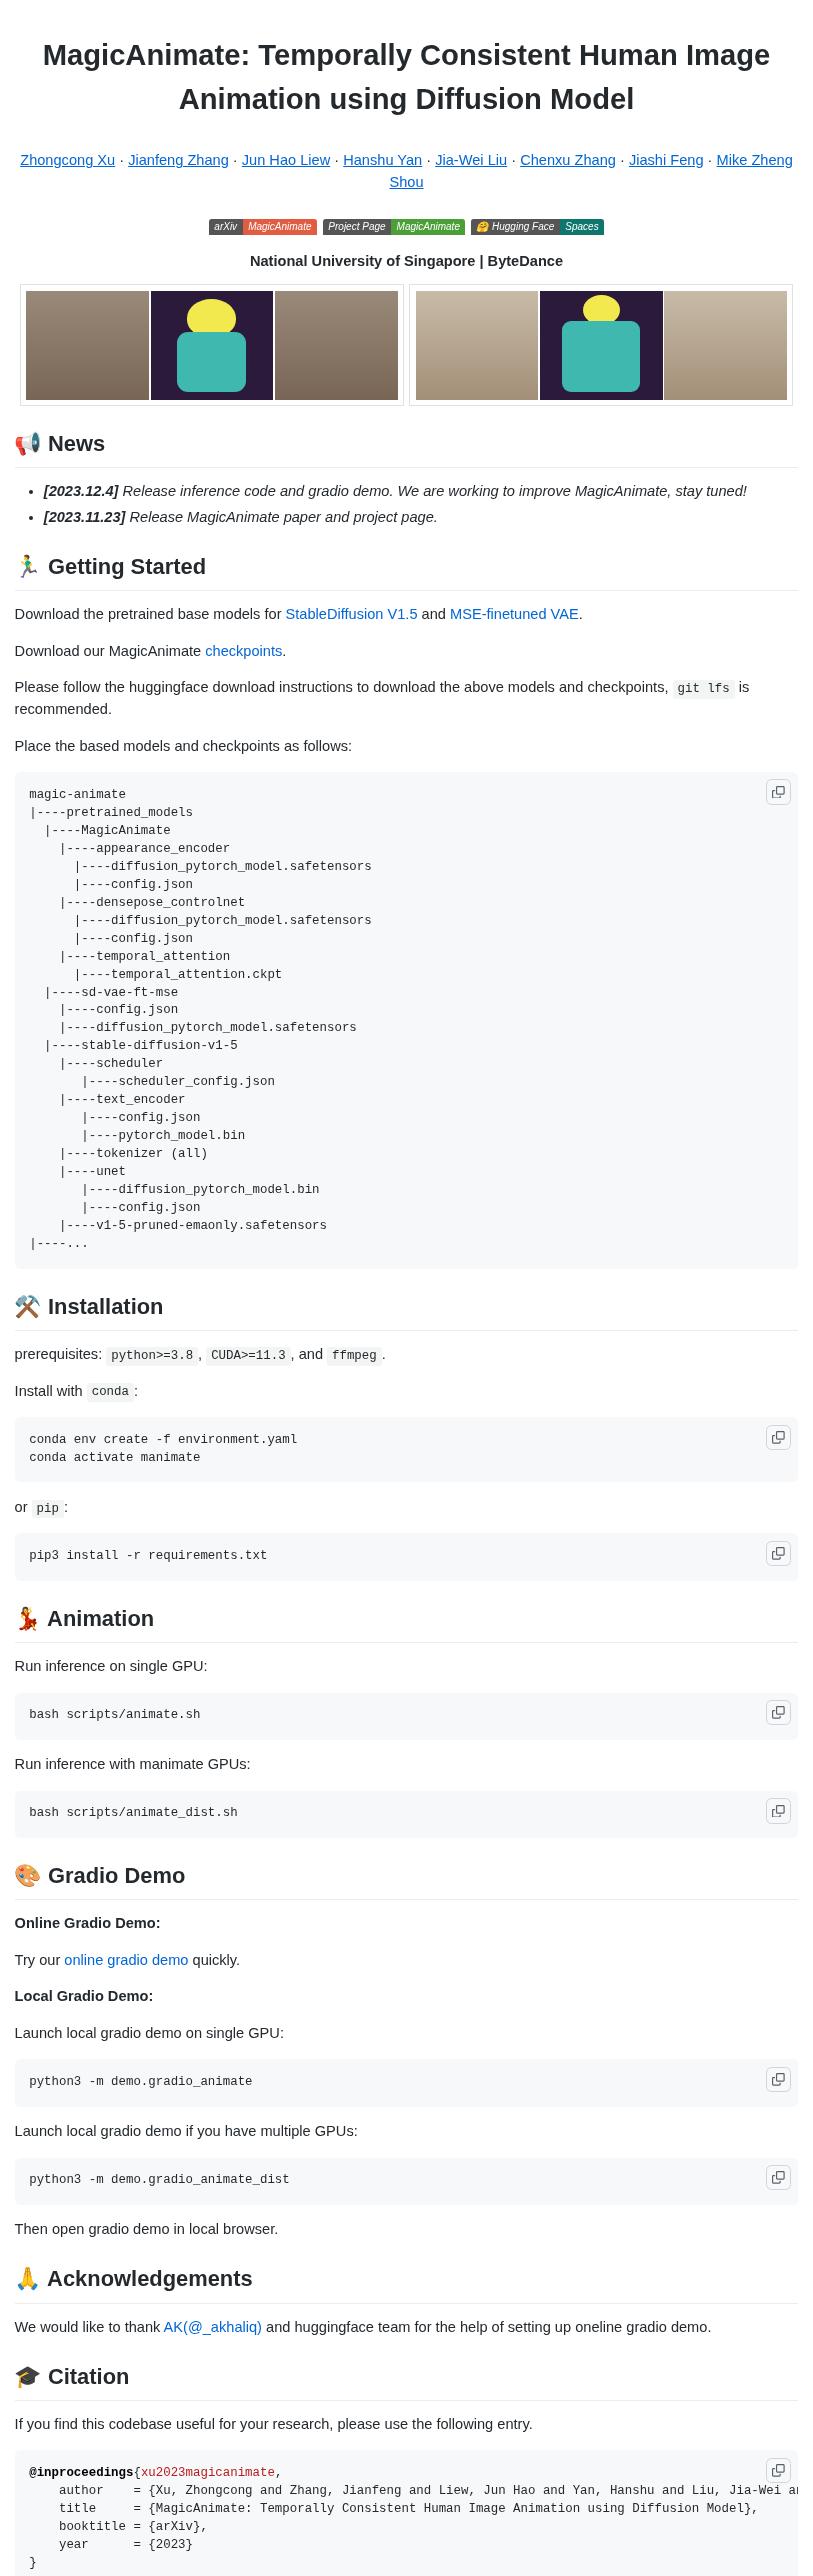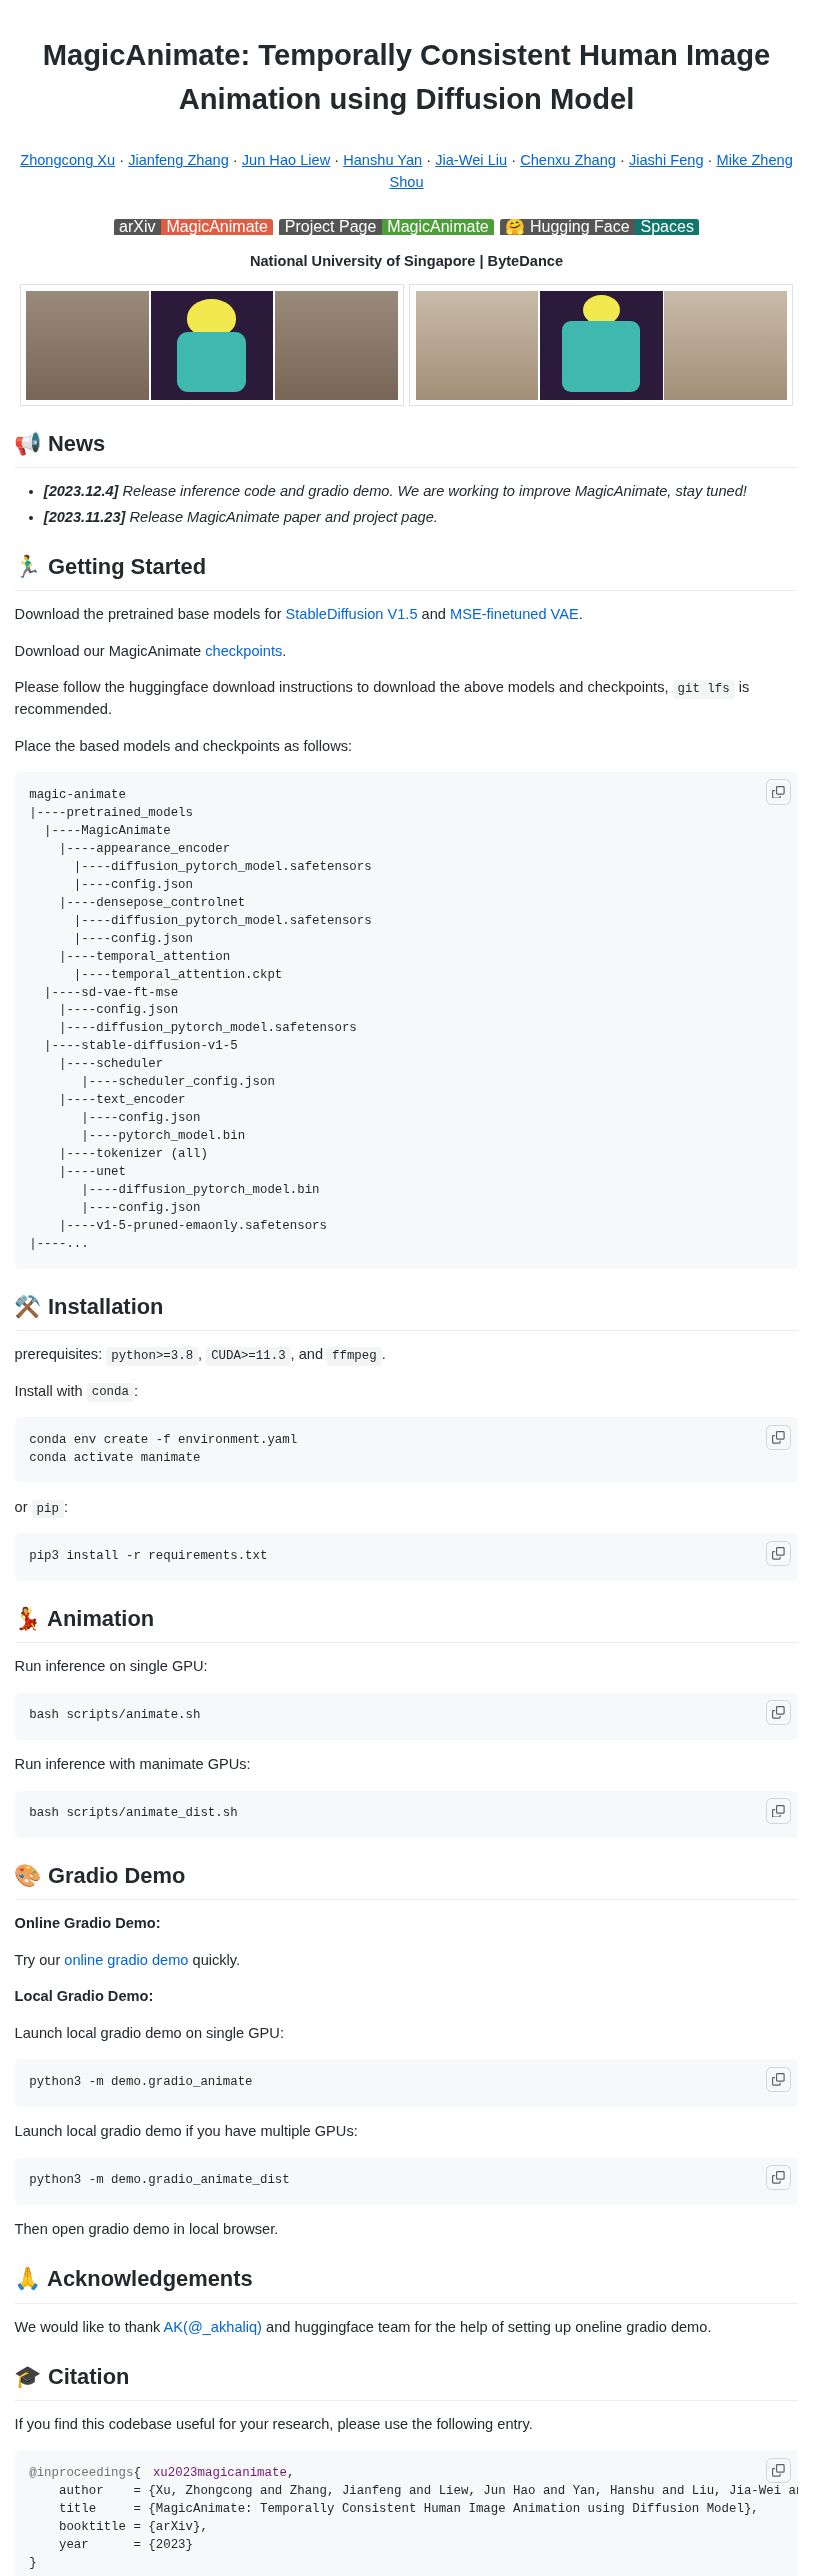--- a/index.html
+++ b/index.html
@@ -14,21 +14,21 @@
   background: #fff;
 }
 h1 { font-size: 2em; text-align: center; font-weight: 600; margin: 0.67em 0; padding-bottom: 0.3em; }
 h2 { font-size: 1.5em; font-weight: 600; margin-top: 22px; margin-bottom: 13px; padding-bottom: 0.3em; border-bottom: 0.9px solid #eaecef; }
 p { margin: 0 0 14.6px 0; }
 a { color: #0366d6; text-decoration: none; }
 .authors { text-align: center; margin-bottom: 25px; }
 .authors a { text-decoration: underline; color: #0366d6; }
 .dot { color: #24292e; }
 .badges { text-align: center; margin: 7.3px 0; }
-.badge { display: inline-block; font-size: 16px; font-family: sans-serif; color: #fff; border-radius: 2.7px; overflow: hidden; vertical-align: middle; margin: 0 0.9px; line-height: 16.4px; height: 25px; }
+.badge { display: inline-block; font-size: 10px; font-family: sans-serif; color: #fff; border-radius: 2.7px; overflow: hidden; vertical-align: middle; margin: 0 0.9px; line-height: 16.4px; height: 25px; font-style: italic; }
 .badge .bl { display: inline-block; padding: 0 5.5px; background: #555; }
 .badge .br { display: inline-block; padding: 0 5.5px; }
 .affil { text-align: center; font-weight: 600; margin-bottom: 11px; }
 table.banner { width: 100%; border-collapse: separate; border-spacing: 5.5px 0; margin-bottom: 14.6px; }
 table.banner td { width: 50%; border: 0.9px solid #dfe2e5; padding: 5.5px; vertical-align: middle; }
 .banner-inner { display: flex; gap: 1.8px; }
 .banner-frame { flex: 1; height: 109px; display: flex; align-items: center; justify-content: center; }
 .bf-photo1 { background: linear-gradient(180deg,#9a8a7a 0%, #786555 100%); }
 .bf-seg1 { background: #2b1a3a; position: relative; }
 .bf-seg1::before { content:""; position:absolute; left:30%; top:8%; width:40%; height:35%; background:#f2e94e; border-radius:50% 50% 45% 45%; }
@@ -47,22 +47,22 @@
   border-radius: 5.5px;
   overflow-x: auto;
   font-family: SFMono-Regular, Consolas, "Liberation Mono", Menlo, monospace;
   font-size: 85%;
   line-height: 1.45;
   margin: 0;
 }
 .copy-btn { position: absolute; top: 7.3px; right: 7.3px; width: 25.5px; height: 25.5px; border: 0.9px solid #d1d5da; border-radius: 5.5px; background: #f6f8fa; display: flex; align-items: center; justify-content: center; cursor: pointer; }
 .copy-btn svg { width: 12.7px; height: 12.7px; fill: #586069; }
 strong { font-weight: 600; }
-.hl-key { color: #737373; }
-.hl-fn { color: #701a75; margin-left: 12px; }
+.hl-key { color: #000000; font-weight: bold; }
+.hl-fn { color: #b91c1c; }
 </style>
 </head>
 <body>
 
 <h1>MagicAnimate: Temporally Consistent Human Image Animation using Diffusion Model</h1>
 
 <div class="authors">
   <a>Zhongcong Xu</a> <span class="dot">·</span>
   <a>Jianfeng Zhang</a> <span class="dot">·</span>
   <a>Jun Hao Liew</a> <span class="dot">·</span>

